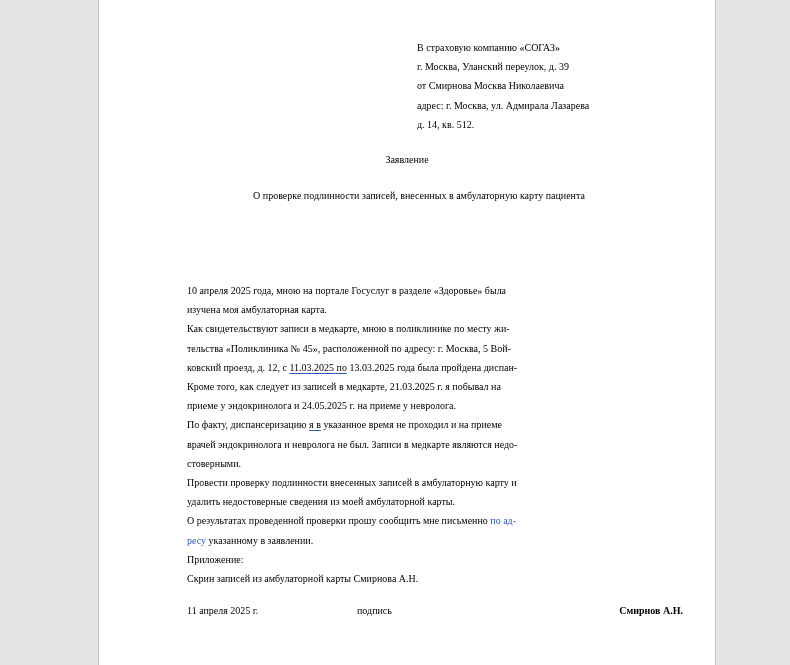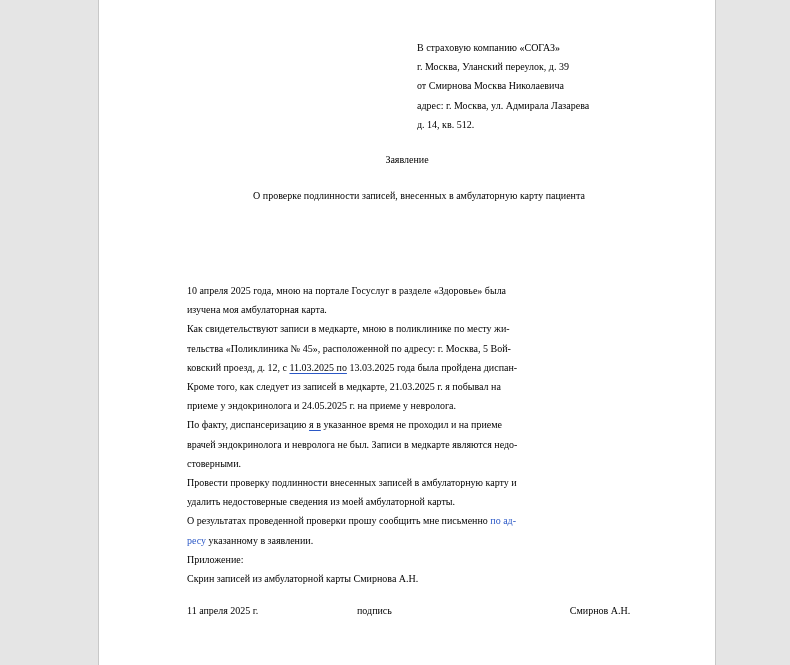--- a/index.html
+++ b/index.html
@@ -116,21 +116,21 @@
     position: absolute;
     left: 88px;
     top: 601px;
     width: 496px;
     display: flex;
     flex-direction: row;
     align-items: baseline;
   }
   .sig-date  { width: 170px; text-align: left; }
   .sig-word  { width: 160px; text-align: left; }
-  .sig-name  { flex: 1; text-align: center; }
+  .sig-name  { flex: 1; text-align: right; font-weight: bold; }
 </style>
 </head>
 <body>
 
 <div id="viewport">
   <div id="page">
     <div id="page-inner">
 
       <div class="addressee">
         <div class="line">В страховую компанию «СОГАЗ»</div>

